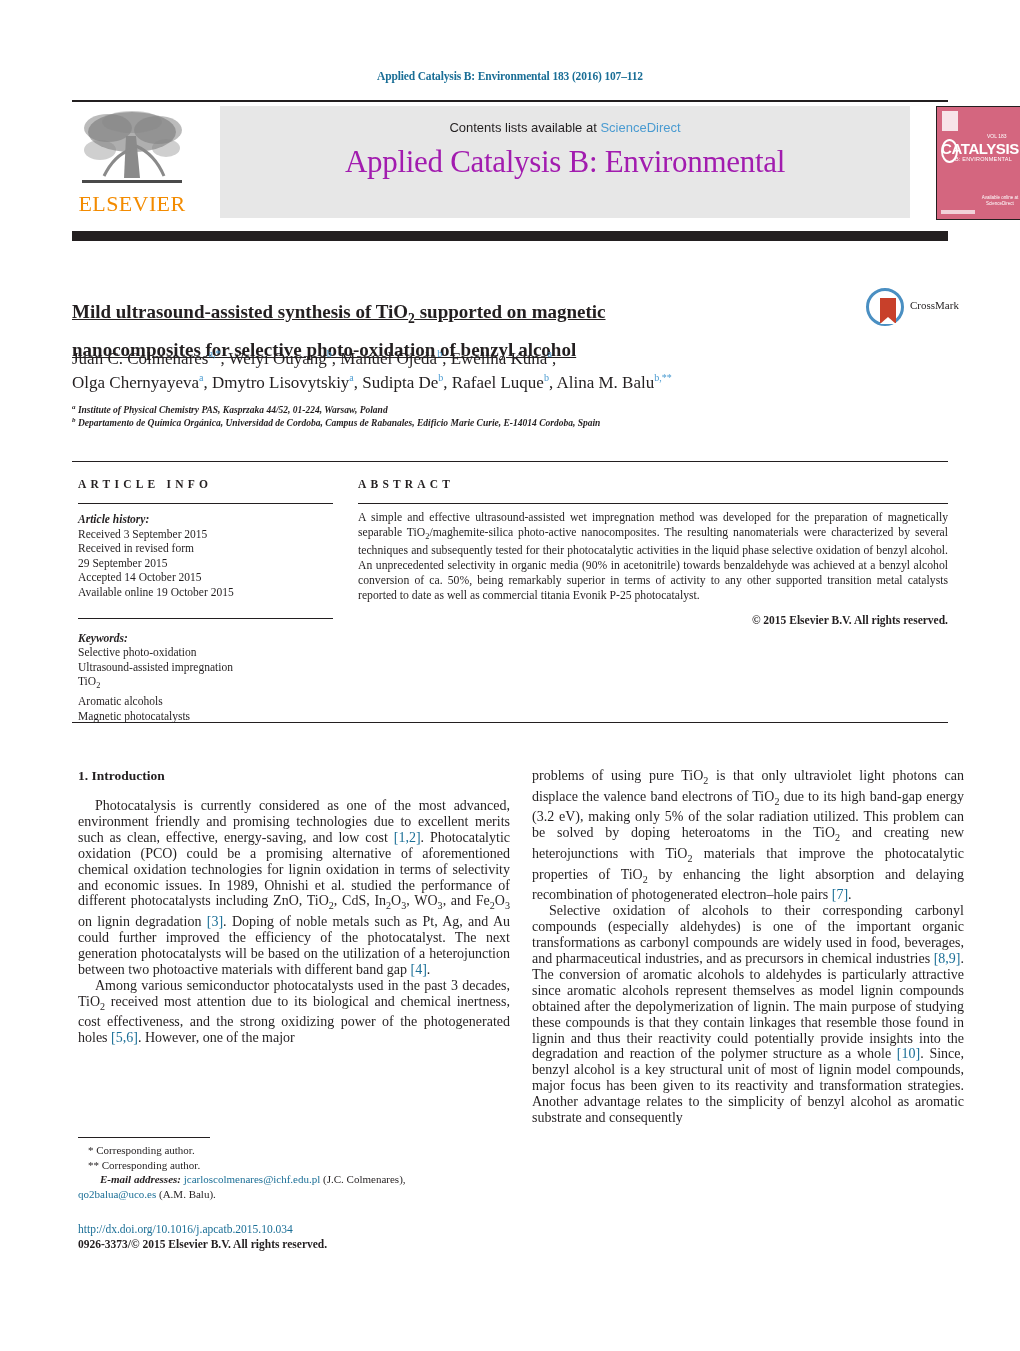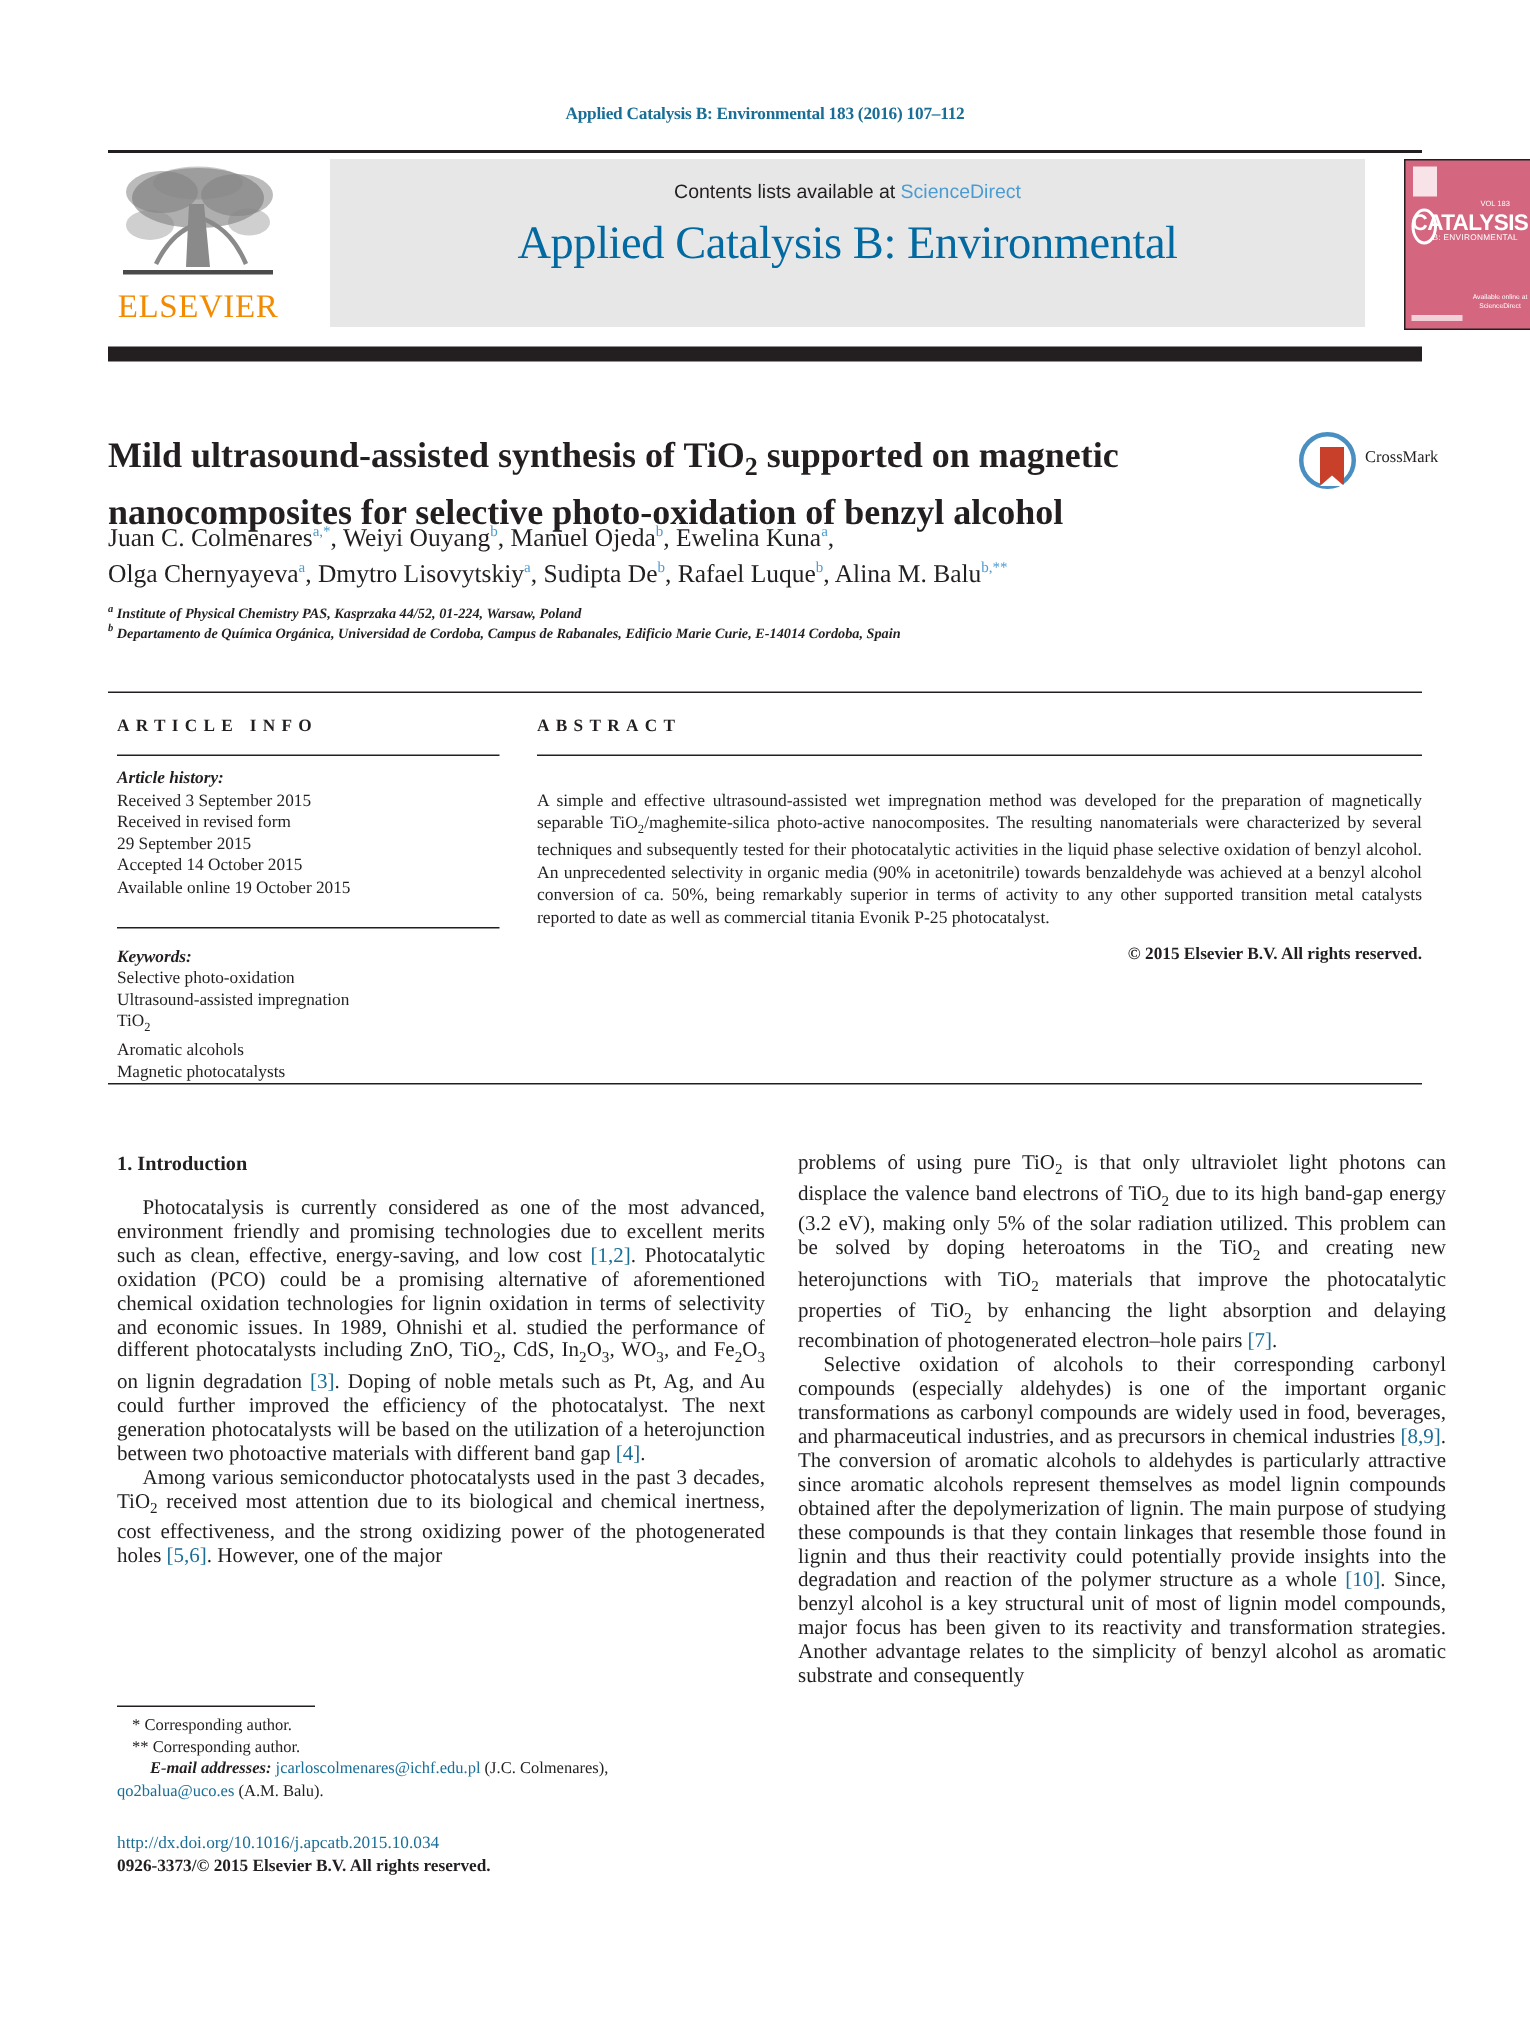--- a/index.html
+++ b/index.html
@@ -92,21 +92,21 @@
   .contents-line .sd-link {
     color: #4a9bd1;
   }
   .journal-title {
     position: absolute;
     left: 0; top: 38px;
     width: 690px;
     text-align: center;
     font-family: "Liberation Serif", serif;
     font-size: 31px;
-    color: #0369a1;
+    color: #a21caf;
     letter-spacing: -0.3px;
   }
   .homepage-line {
     position: absolute;
     left: 0; top: 86px;
     width: 690px;
     text-align: center;
     font-family: "Liberation Sans", sans-serif;
     font-size: 12px;
     letter-spacing: 1.1px;
@@ -184,26 +184,27 @@
     position: absolute;
     left: 72px; top: 231px;
     width: 876px;
     height: 10px;
     background: #231f20;
   }
 
   
   .title {
     position: absolute;
-    left: 72px; top: 273px;
+    left: 72px; top: 283px;
     width: 782px;
     font-family: "Liberation Serif", serif;
-    font-size: 24px;
+    font-size: 19px;
     line-height: 31px;
     color: #231f20;
+    text-decoration: underline;
   }
   .crossmark {
     position: absolute;
     left: 866px; top: 286px;
     width: 90px;
     height: 44px;
   }
   .cm-circle {
     position: absolute;
     left: 0; top: 2px;
@@ -315,21 +316,21 @@
     font-weight: bold;
   }
   .kw-gap { height: 18px; }
   .hr-kw {
     width: 100%;
     height: 1px;
     background: #231f20;
     margin-bottom: 7px;
   }
   .abstract-text {
-    margin-top: 23px;
+    margin-top: 7px;
     font-family: "Liberation Serif", serif;
     font-size: 11.7px;
     line-height: 14.9px;
     text-align: justify;
     color: #231f20;
   }
   .copyright {
     margin-top: 10px;
     text-align: right;
     font-family: "Liberation Serif", serif;

